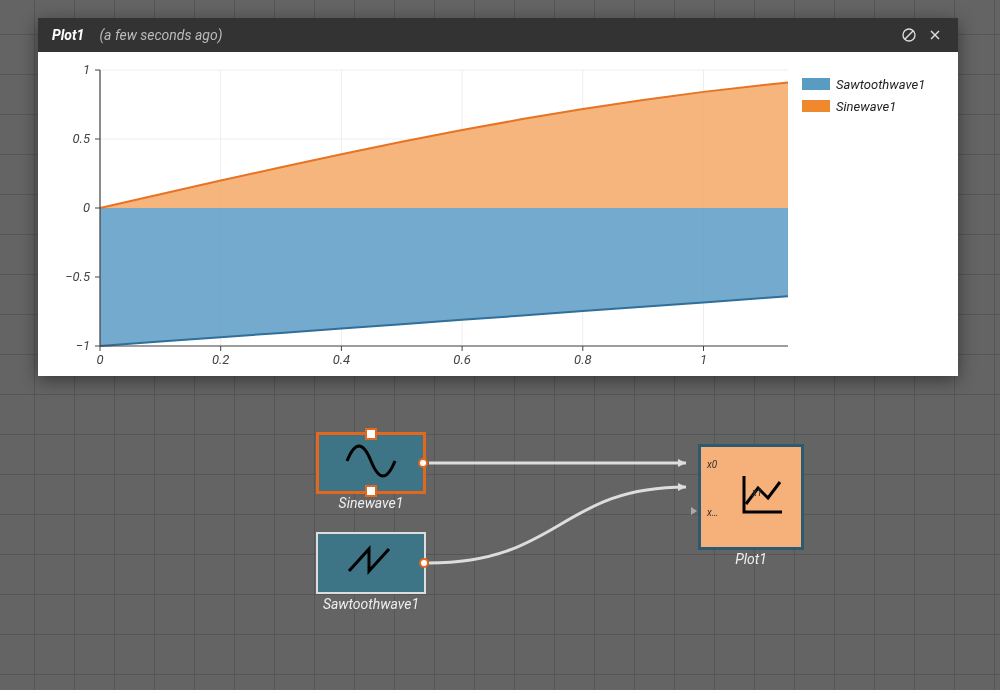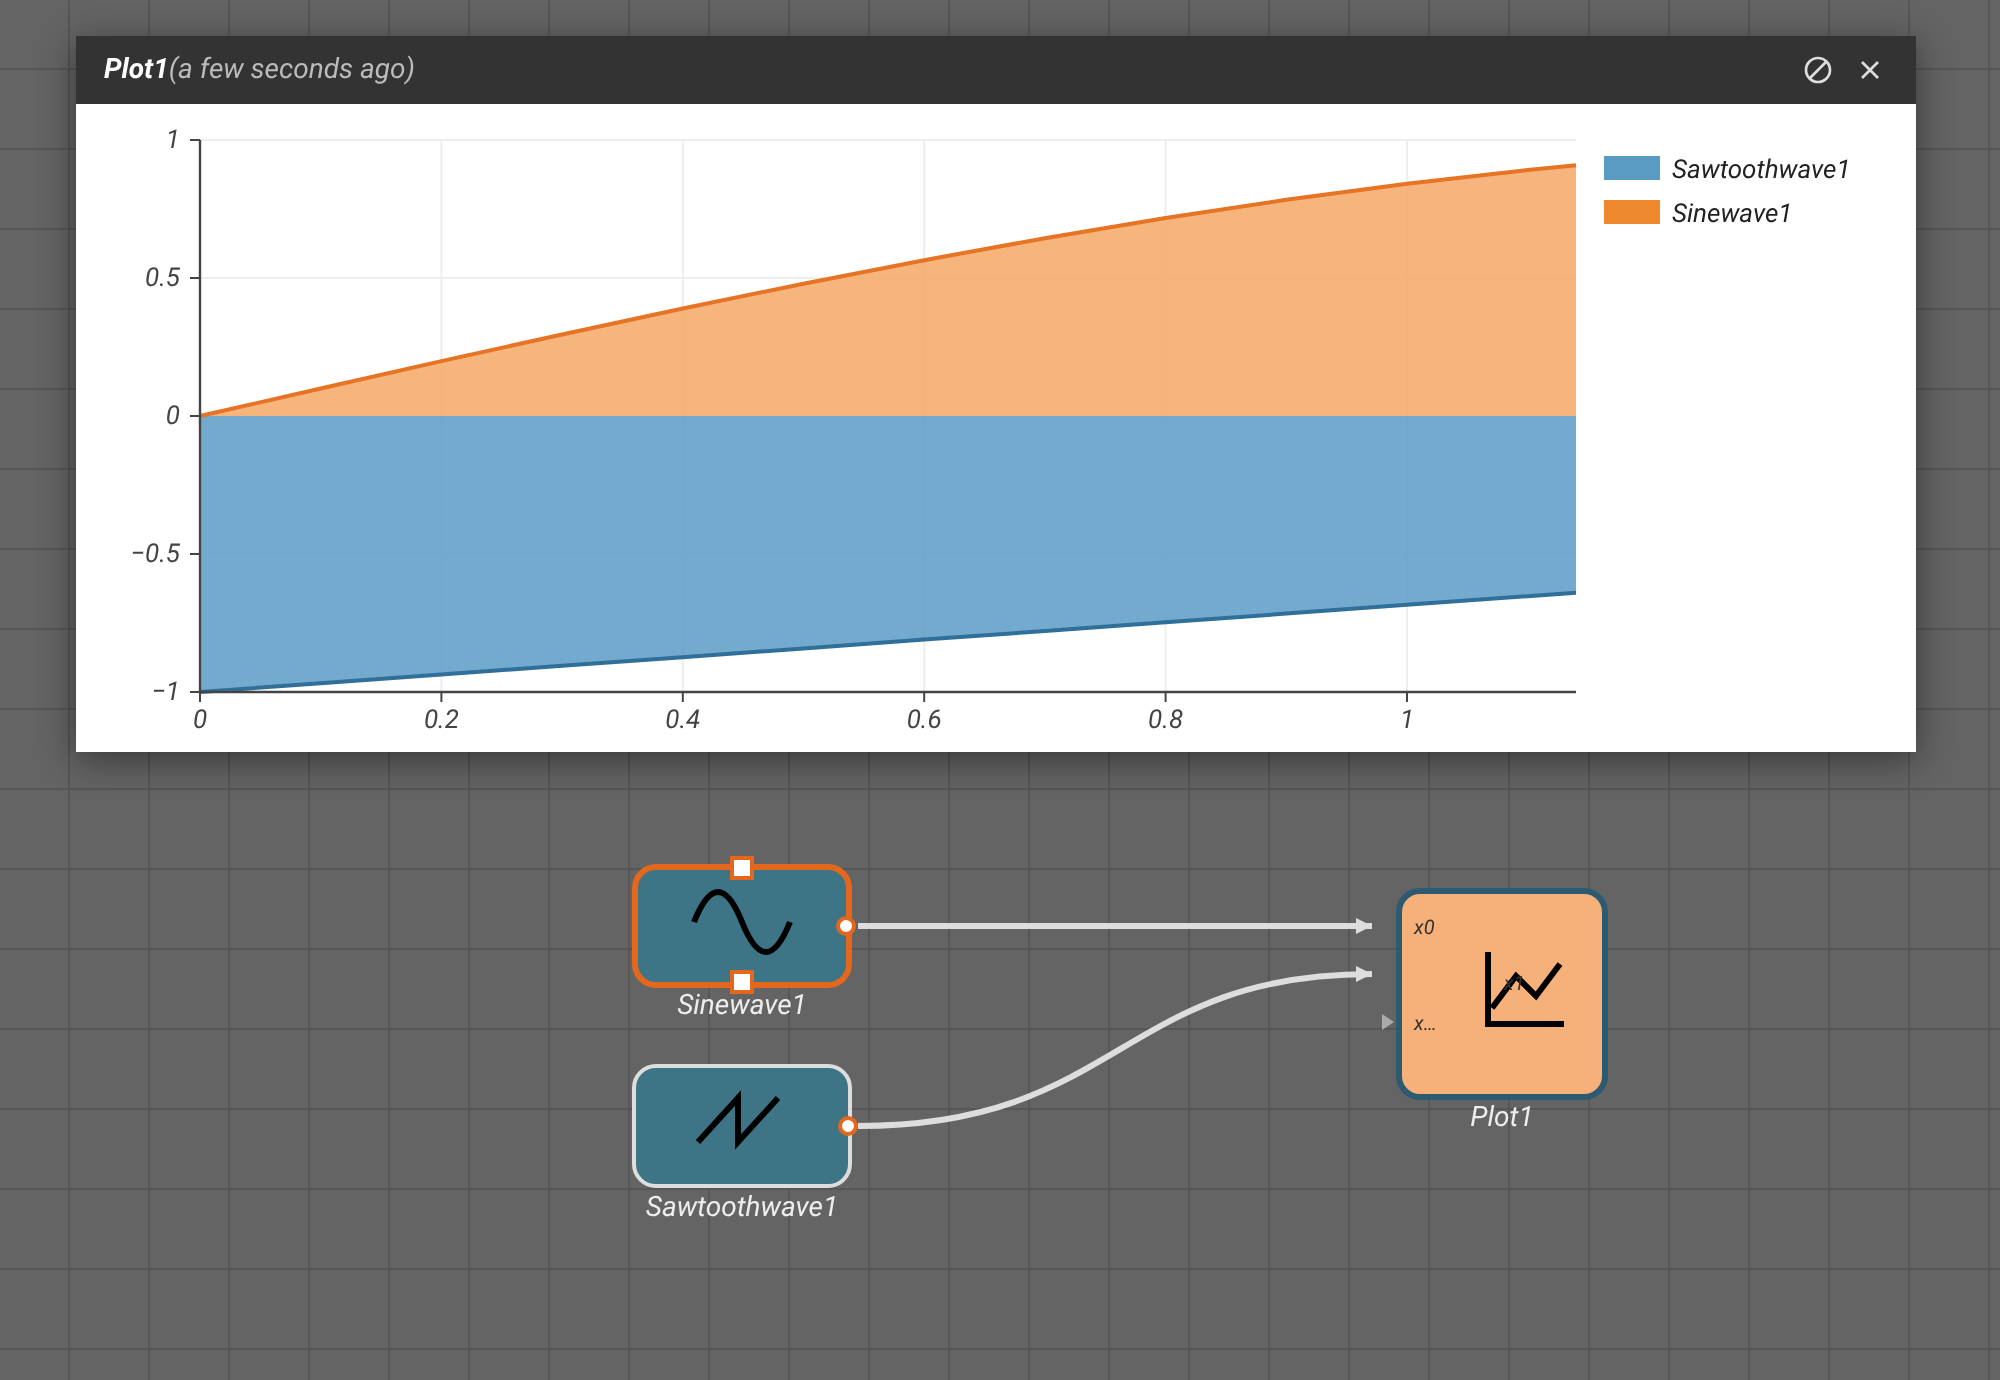--- a/index.html
+++ b/index.html
@@ -35,42 +35,42 @@
   .panel-header {
     height: 34px;
     background: #333;
     color: #eee;
     display: flex;
     align-items: center;
     padding: 0 10px 0 14px;
     font-size: 14px;
   }
   .panel-header .title { font-weight: 700; color: #fff; }
-  .panel-header .subtitle { font-weight: 400; color: #bbb; margin-left: 0; }
+  .panel-header .subtitle { font-weight: 400; color: #bbb; margin-left: 15px; }
   .panel-header .spacer { flex: 1; }
   .hdr-btn {
     width: 26px; height: 26px;
     display: flex; align-items: center; justify-content: center;
     color: #ddd;
     border-radius: 3px;
   }
   .hdr-btn svg { width: 16px; height: 16px; stroke: currentColor; fill: none; stroke-width: 2px; }
   .chart-area {
     position: absolute;
     left: 0; top: 34px; right: 0; bottom: 0;
     background: #fff;
   }
   .chart-svg { width: 100%; height: 100%; display:block; }
   .axis-text { font-size: 13px; fill: #444; }
   .legend-text { font-size: 13px; fill: #222; }
 
   
   .node {
     position: absolute;
-    border-radius: 12px;
+    border-radius: 0;
   }
   .node-label {
     position: absolute;
     width: 160px;
     left: 50%;
     transform: translateX(-50%);
     top: 100%;
     margin-top: 4px;
     text-align: center;
     color: #eee;

